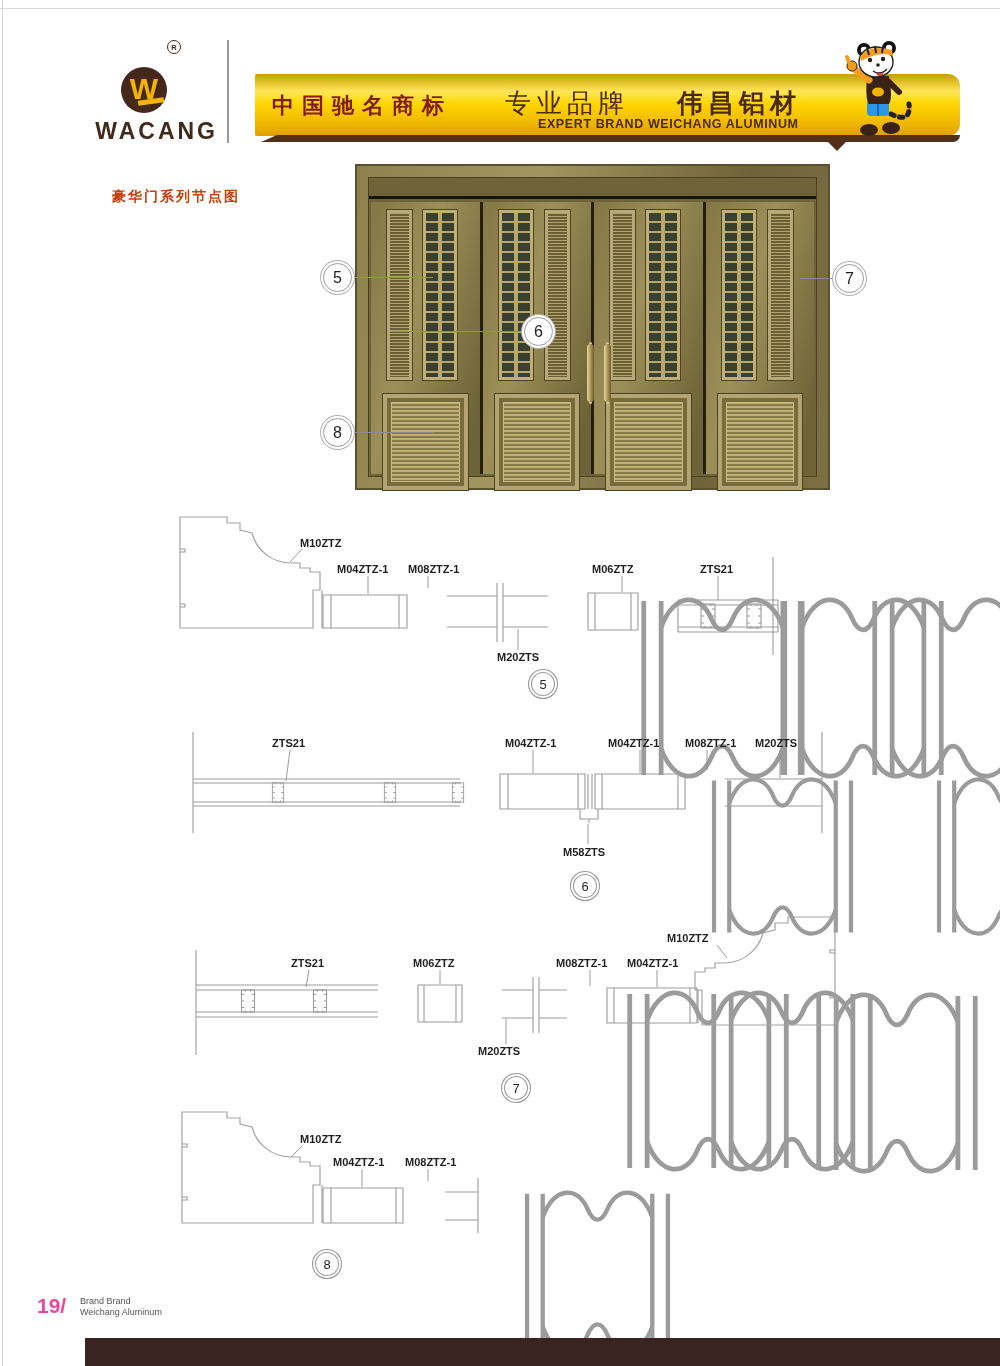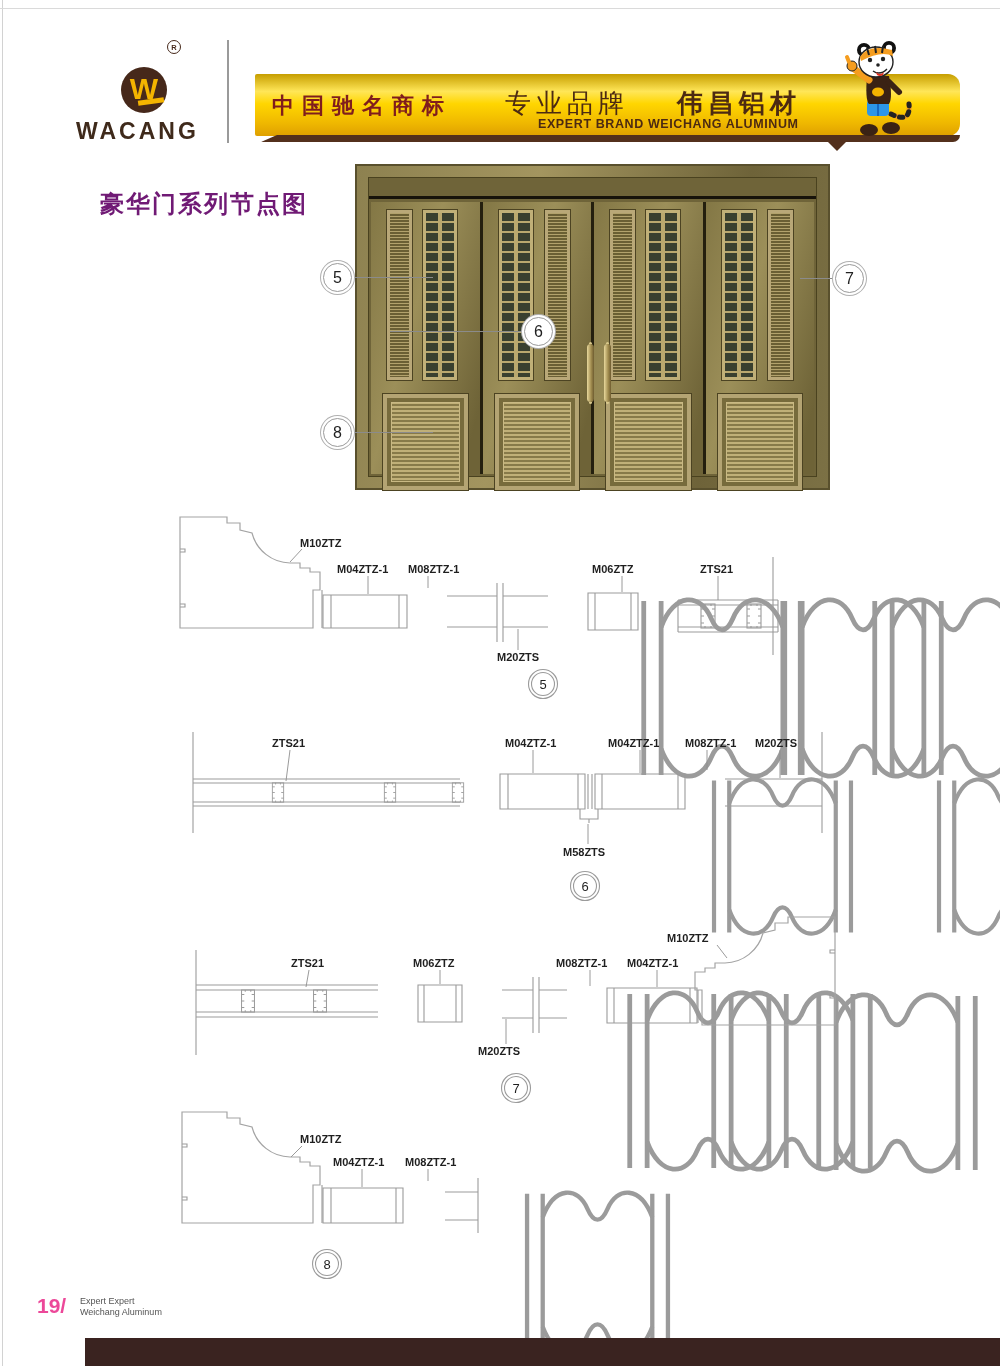--- a/index.html
+++ b/index.html
@@ -11,21 +11,21 @@
   .guide-left{left:2px;top:0;width:1px;height:1366px;background:#d2d2d2;}
   .guide-top{left:0;top:8px;width:1000px;height:1px;background:#dadada;}
 
   
   .logo-circle{left:121px;top:67px;width:46px;height:46px;border-radius:50%;
     background:#46281a;display:flex;align-items:center;justify-content:center;}
   .logo-w{color:#f4b400;font-weight:bold;font-size:30px;line-height:1;margin-top:-3px;}
   .logo-band{left:138px;top:99px;width:26px;height:5px;background:#f4b400;transform:rotate(-8deg);}
   .logo-reg{left:167px;top:40px;width:12px;height:12px;border:1.2px solid #46281a;border-radius:50%;
     font-size:7.5px;color:#46281a;display:flex;align-items:center;justify-content:center;font-weight:bold;}
-  .logo-text{left:76px;top:118px;width:142px;text-align:left;color:#3f2a1b;
+  .logo-text{left:76px;top:118px;width:142px;text-align:right;color:#3f2a1b;
     font-weight:bold;font-size:23px;letter-spacing:3px;}
   .header-divider{left:227px;top:40px;width:2px;height:103px;background:#9a9a9a;}
 
   .banner{left:255px;top:74px;width:705px;height:62px;}
   .banner-body{position:absolute;left:0;top:0;right:0;bottom:0;border-radius:2px 12px 12px 2px;
     background:linear-gradient(#c69e00,#ffe658 28%,#ffd600 48%,#f0b900 78%,#dfa000);}
   .banner-strip{position:absolute;left:6px;right:0;bottom:-6px;height:7px;background:#53301c;
     border-radius:0 0 12px 2px;clip-path:polygon(16px 0,100% 0,100% 100%,0 100%);}
   .banner-notch{position:absolute;left:572px;bottom:-15px;width:0;height:0;
     border-left:10px solid transparent;border-right:10px solid transparent;border-top:10px solid #53301c;}
@@ -33,21 +33,21 @@
     font-size:22px;letter-spacing:8px;white-space:nowrap;}
   .banner-cn-brand{position:absolute;left:250px;top:12px;color:#4c2a12;font-weight:normal;
     font-size:26px;letter-spacing:5px;white-space:nowrap;}
   .banner-cn-name{position:absolute;left:422px;top:12px;color:#4c2a12;font-weight:bold;
     font-size:26px;letter-spacing:5px;white-space:nowrap;}
   .banner-en{position:absolute;left:249px;top:43px;color:#4c2a12;font-weight:bold;
     font-size:12.5px;letter-spacing:0.6px;white-space:nowrap;padding-left:34px;}
   .tiger{left:843px;top:42px;width:76px;height:98px;}
 
   
-  .page-title{left:100px;top:188px;color:#701a75;font-weight:bold;font-size:24px;letter-spacing:2px;}
+  .page-title{left:112px;top:188px;color:#c2410c;font-weight:bold;font-size:14px;letter-spacing:2px;}
 
   
   .door{left:355px;top:164px;width:475px;height:326px;
     background:linear-gradient(100deg,#8d8150,#a3955f 35%,#6e6339 75%,#7c7145);
     border:2px solid #59502d;box-sizing:border-box;padding:11px;}
   .door-inner{position:relative;width:100%;height:100%;background:#6f6439;
     border:1px solid #4a421f;box-sizing:border-box;}
   .door-top-rail{position:absolute;left:0;top:18px;width:100%;height:3px;background:#17130a;}
   .leaves{position:absolute;left:2px;top:24px;right:2px;bottom:2px;display:flex;gap:3px;background:#241f0e;}
   .leaf{flex:1;position:relative;background:linear-gradient(105deg,#837745,#9c8f59 40%,#6e6337 90%);}
@@ -282,17 +282,17 @@
     <text class="lbl" x="300" y="1143">M10ZTZ</text>
     <text class="lbl" x="333" y="1166">M04ZTZ-1</text>
     <text class="lbl" x="405" y="1166">M08ZTZ-1</text>
     <circle class="cad" cx="327" cy="1264" r="14.5"></circle>
       <circle class="cad" cx="327" cy="1264" r="11.5"></circle>
     <text class="num" x="327" y="1268.5">8</text>
   </svg>
 
   <div class="abs footer-page">19/</div>
   <div class="abs footer-brand">
-    <div>Expert Expert</div>
+    <div>Brand Brand</div>
     <div>Weichang Aluminum</div>
   </div>
   <div class="abs footer-bar"></div>
 </div>
 
 </body></html>

